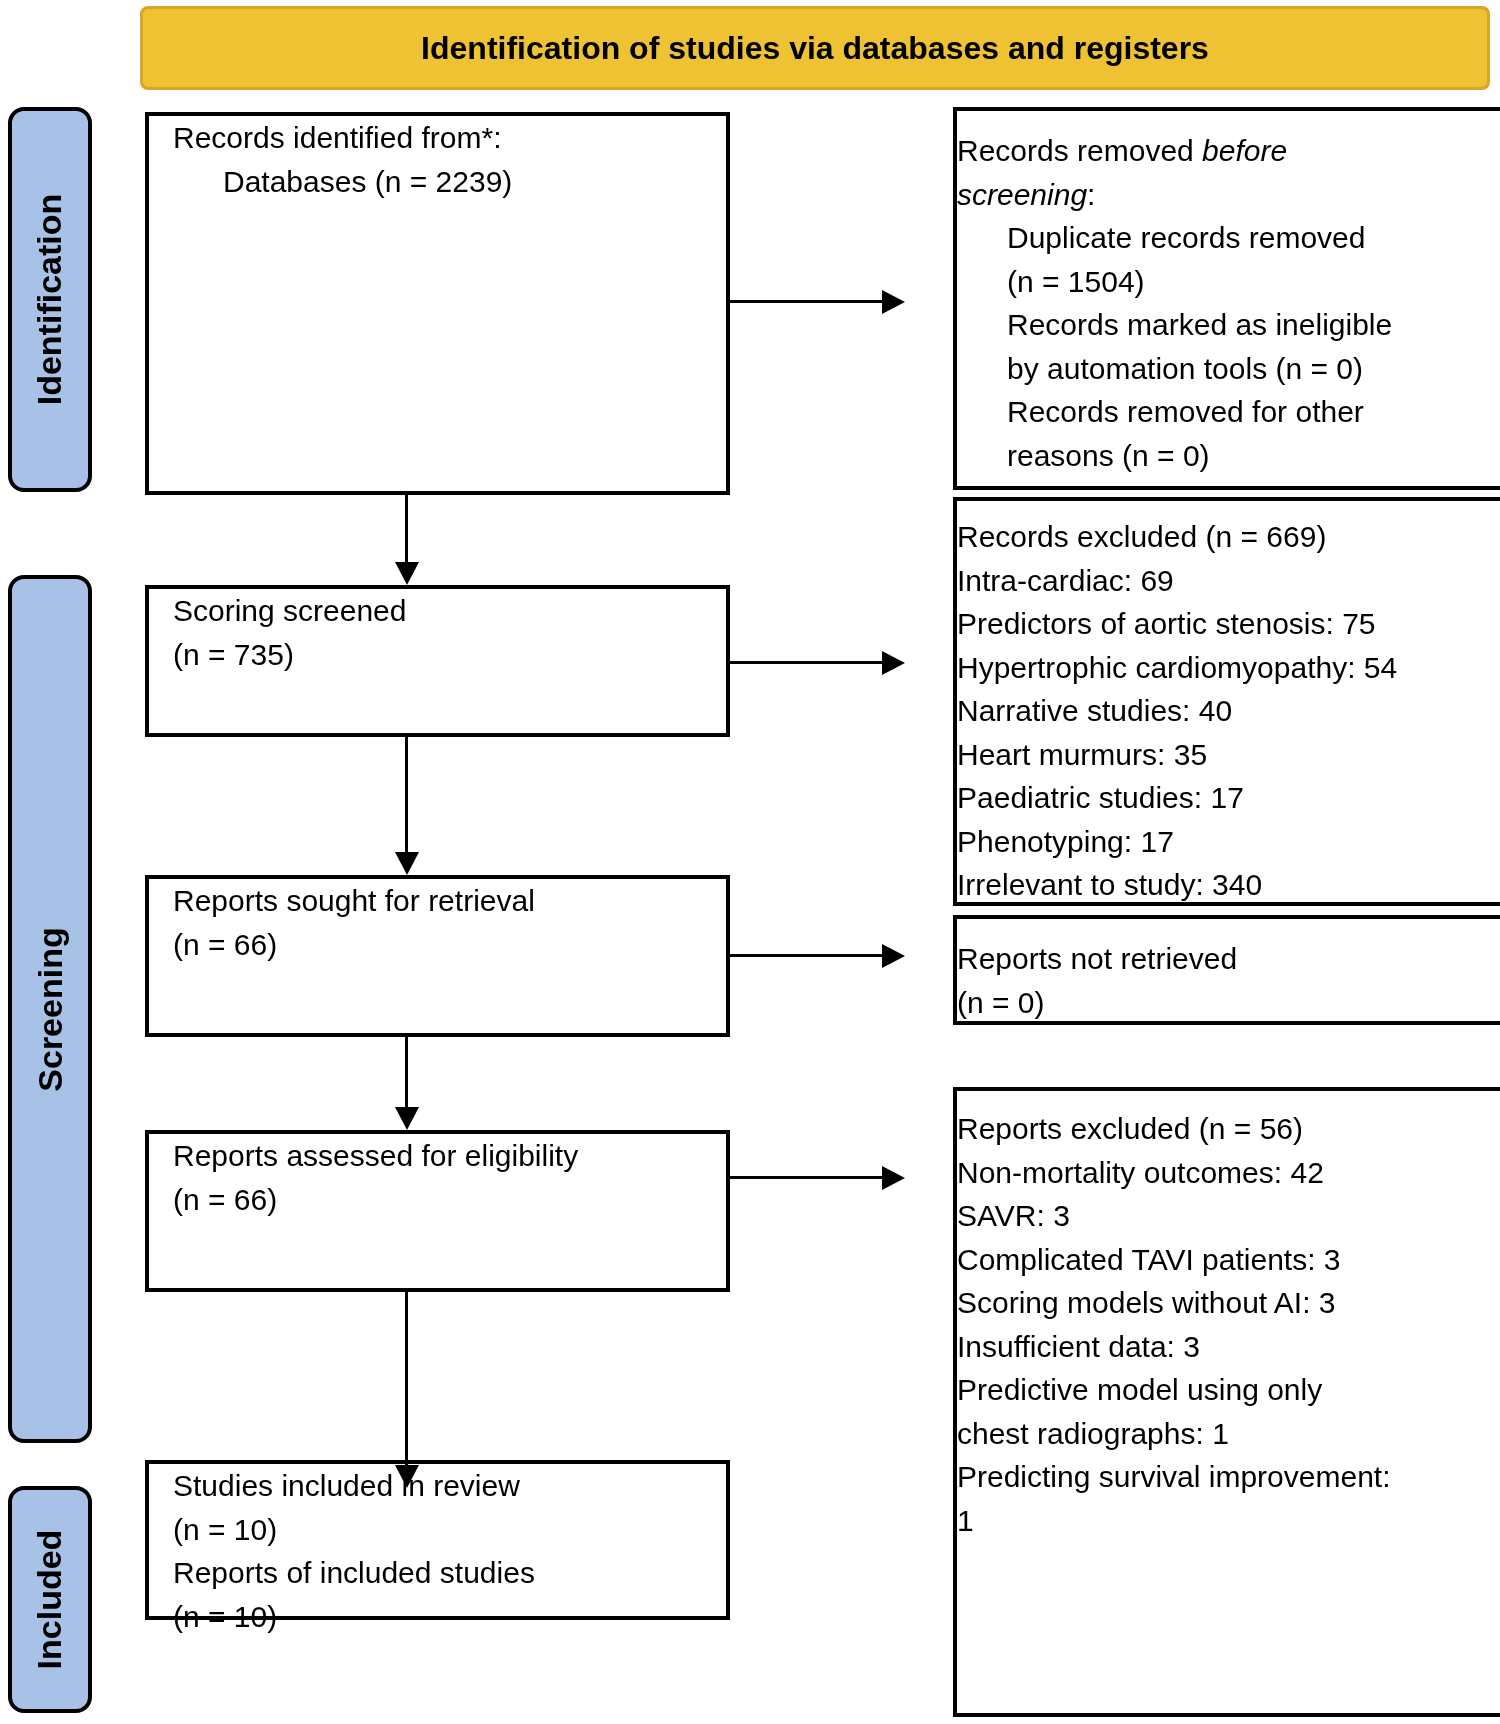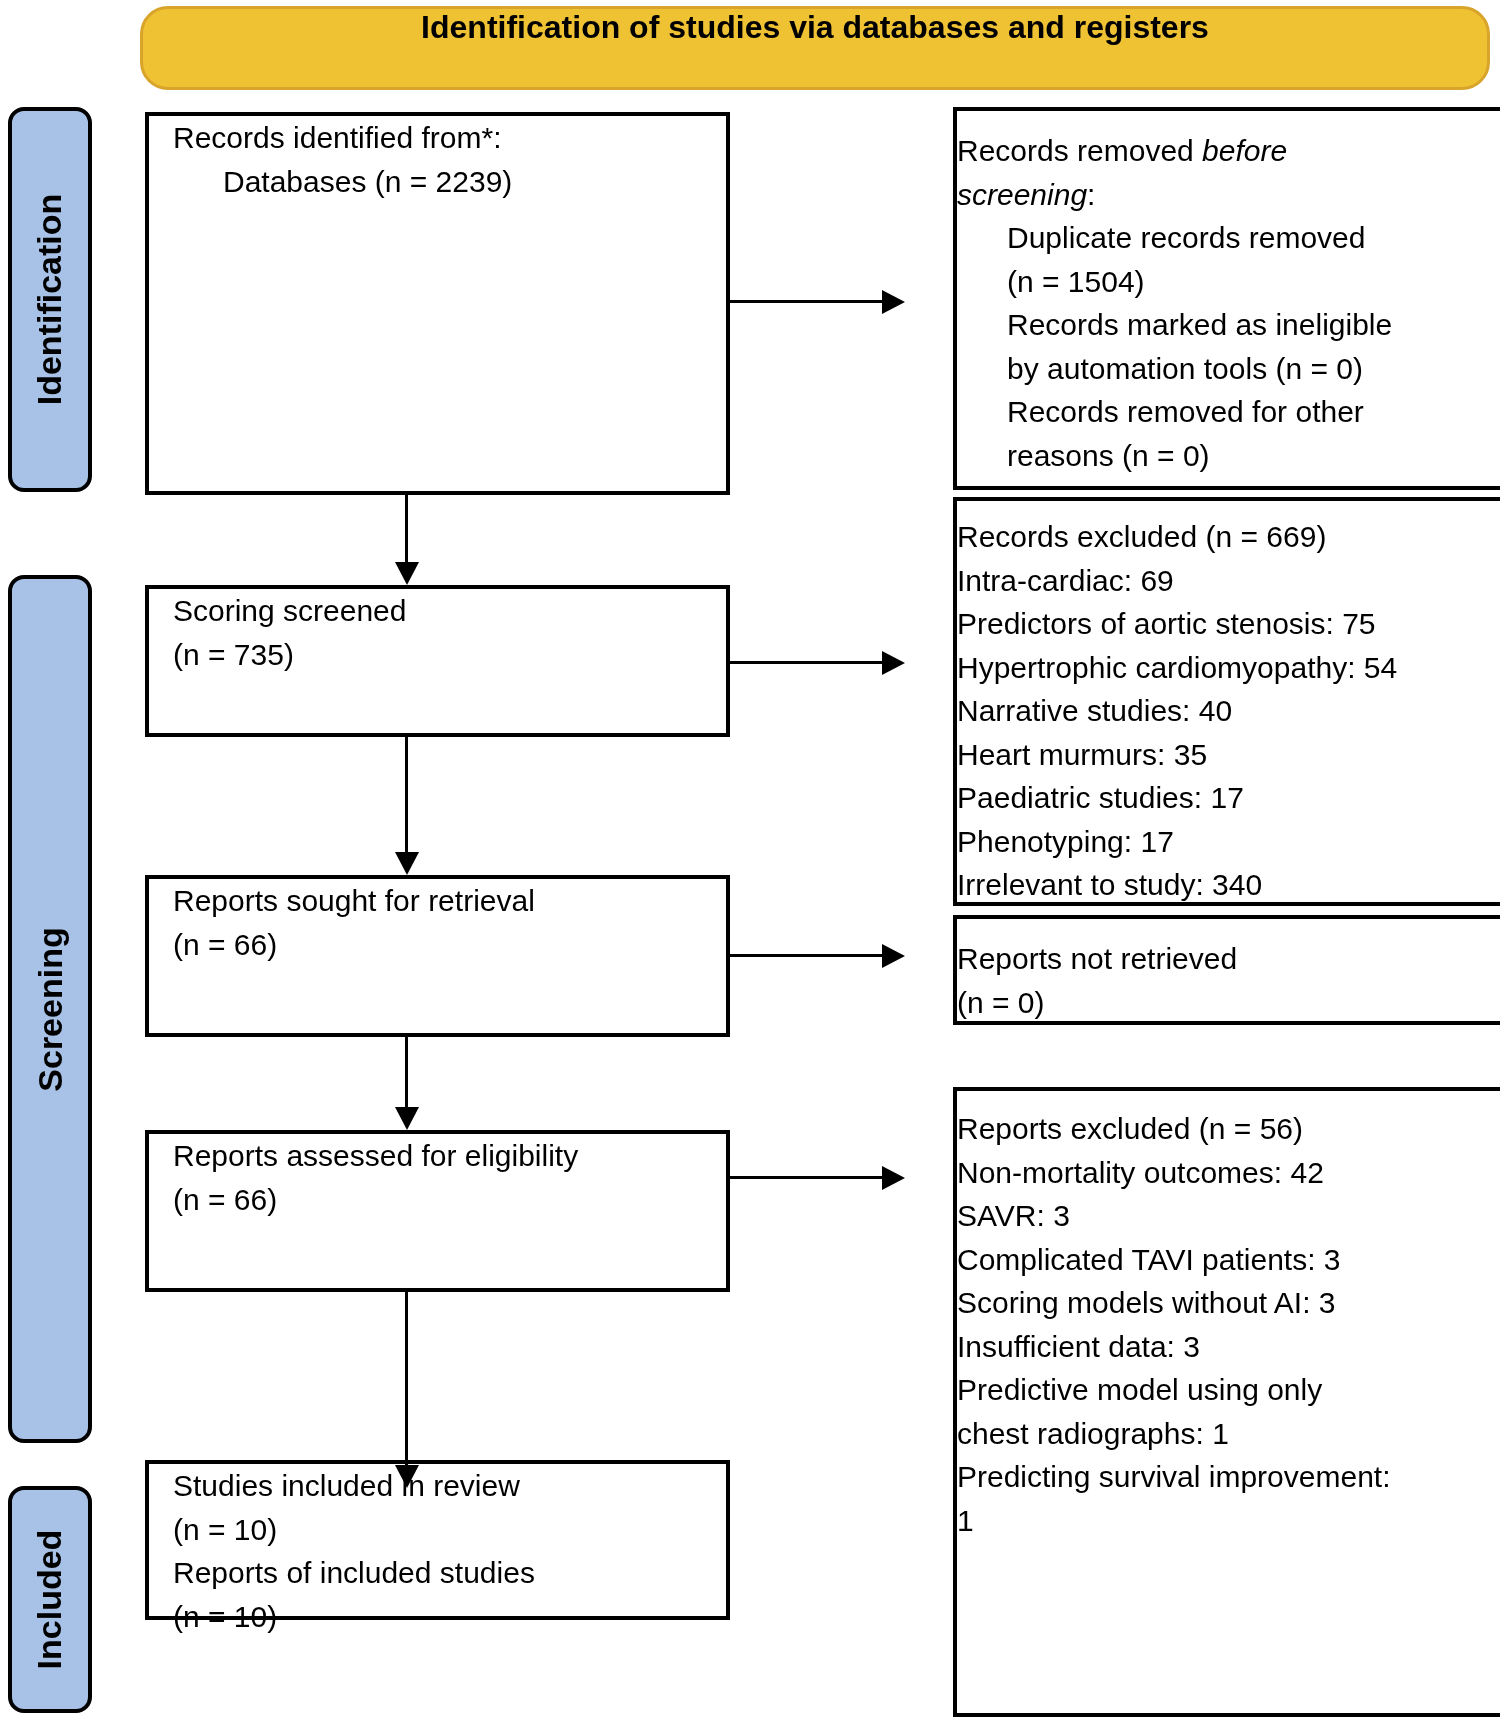--- a/index.html
+++ b/index.html
@@ -4,22 +4,22 @@
 <style>
   html,body{margin:0;padding:0;background:#ffffff;}
   .canvas{
     position:relative;width:1500px;height:1724px;background:#ffffff;
     font-family:"Liberation Sans",sans-serif;color:#000;
     overflow:hidden;
   }
   
   .banner{
     position:absolute;left:140px;top:6px;width:1350px;height:84px;
-    background:#eec233;border:3px solid #d9a42b;border-radius:28px;
-    display:flex;align-items:flex-start;justify-content:center;
+    background:#eec233;border:3px solid #d9a42b;border-radius:8px;
+    display:flex;align-items:center;justify-content:center;
     box-sizing:border-box;
   }
   .banner span{font-size:32px;font-weight:bold;white-space:nowrap;}
   
   .stage{
     position:absolute;left:8px;width:84px;
     background:#a7c2e6;border:4px solid #000;border-radius:16px;
     display:flex;align-items:center;justify-content:center;
     box-sizing:border-box;
   }

